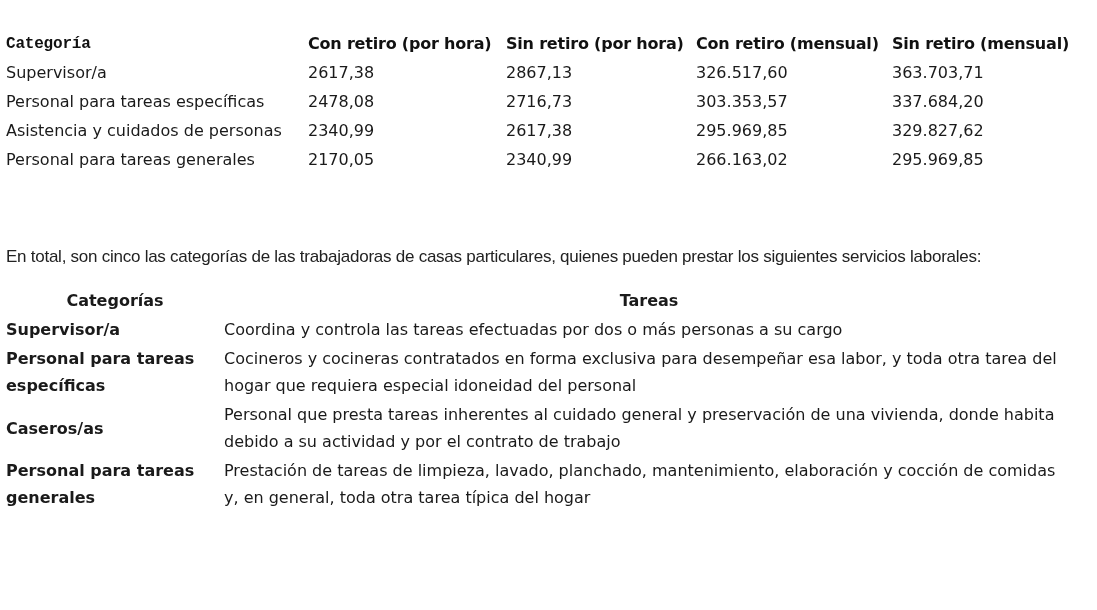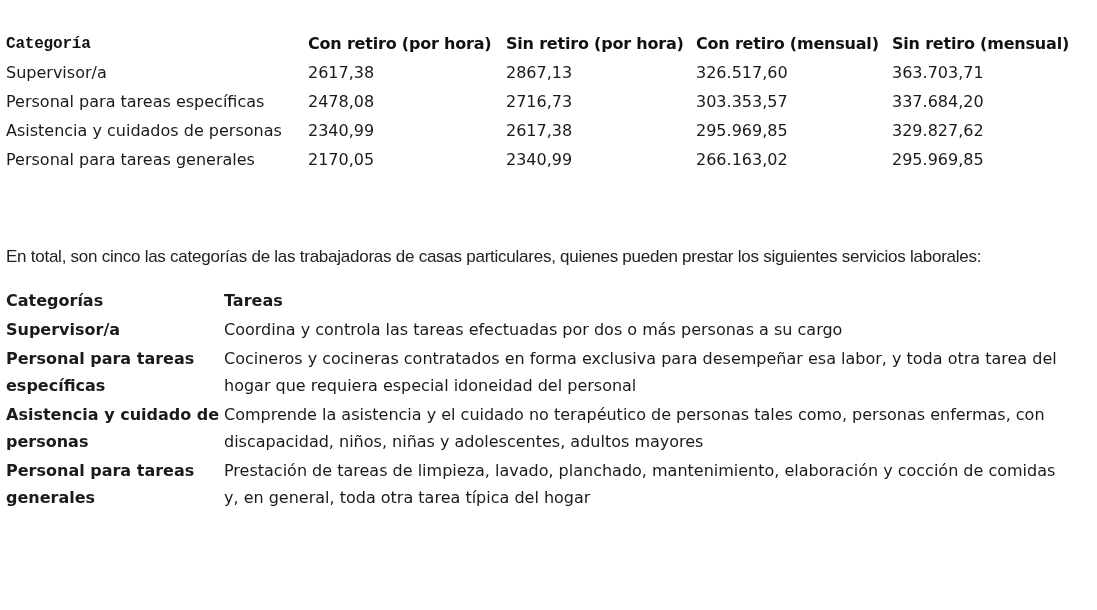--- a/index.html
+++ b/index.html
@@ -18,21 +18,21 @@
     .t1 .c3 { width: 196px; }
     .t1 .c4 { width: 190px; }
     .t1 th span, .t1 td span { letter-spacing: -0.2px; }
     .para {
       position: absolute; left: 6px; top: 230px;
       font-family: "Liberation Sans", sans-serif; font-size: 17px; color: #222;
       white-space: nowrap; letter-spacing: -0.25px;
     }
     .t2 { position: absolute; left: 6px; top: 286px; border-collapse: collapse; font-size: 16px; }
     .t2 td, .t2 th { padding: 0; text-align: left; vertical-align: middle; line-height: 27px; }
-    .t2 th { font-weight: bold; height: 29px; }
+    .t2 th { font-weight: bold; height: 29px; text-align: center; }
     .t2 .k { font-weight: bold; width: 218px; padding-right: 0; }
     .t2 .v { width: 850px; }
     .t2 tr.row td { padding-top: 1px; padding-bottom: 1px; }
   </style>
 </head>
 <body>
 
 <table class="t1">
   <thead>
     <tr>
@@ -87,21 +87,21 @@
   <tbody>
     <tr class="row">
       <td class="k">Supervisor/a</td>
       <td class="v">Coordina y controla las tareas efectuadas por dos o más personas a su cargo</td>
     </tr>
     <tr class="row">
       <td class="k">Personal para tareas específicas</td>
       <td class="v">Cocineros y cocineras contratados en forma exclusiva para desempeñar esa labor, y toda otra tarea del hogar que requiera especial idoneidad del personal</td>
     </tr>
     <tr class="row">
-      <td class="k">Asistencia y cuidado de personas</td>
-      <td class="v">Comprende la asistencia y el cuidado no terapéutico de personas tales como, personas enfermas, con discapacidad, niños, niñas y adolescentes, adultos mayores</td>
+      <td class="k">Caseros/as</td>
+      <td class="v">Personal que presta tareas inherentes al cuidado general y preservación de una vivienda, donde habita debido a su actividad y por el contrato de trabajo</td>
     </tr>
     <tr class="row">
       <td class="k">Personal para tareas generales</td>
       <td class="v">Prestación de tareas de limpieza, lavado, planchado, mantenimiento, elaboración y cocción de comidas y, en general, toda otra tarea típica del hogar</td>
     </tr>
   </tbody>
 </table>
 
 </body></html>

